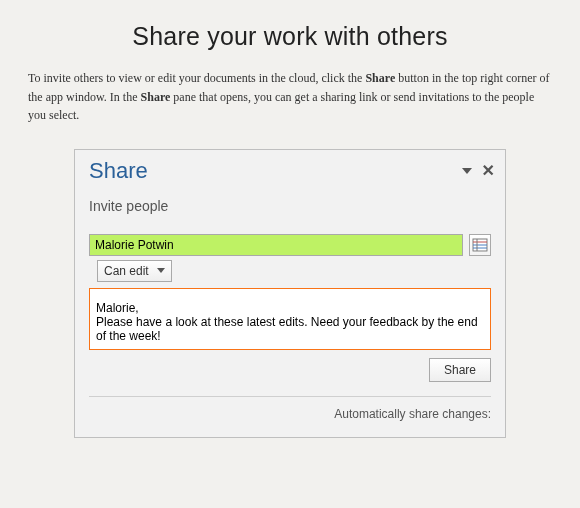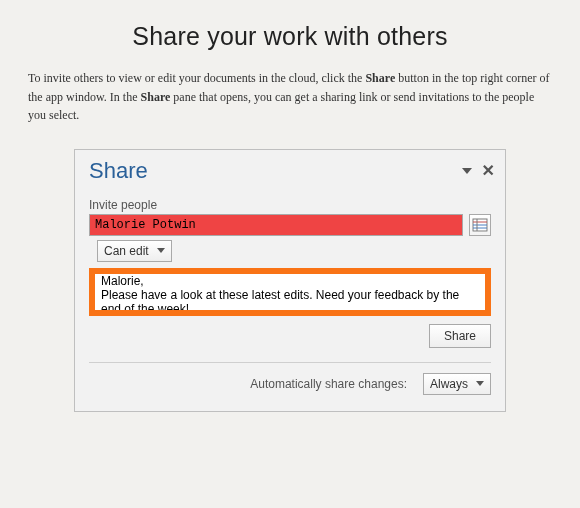--- a/index.html
+++ b/index.html
@@ -64,30 +64,30 @@
   }
   .close-x {
     font-size: 16px;
     line-height: 1;
     font-weight: bold;
     color: #555;
     cursor: pointer;
   }
   .panel-body { padding: 4px 14px 12px 14px; }
   .label {
-    font-size: 12px;
-    color: #555;
-    margin: 4px 0 2px 0;
+    font-size: 14px;
+    color: #555;
+    margin: 4px 0 20px 0;
   }
   .row { display: flex; align-items: center; gap: 6px; }
   .text-input {
     flex: 1;
-    background: #ef4444;
-    border: 1px solid #a9a9a9;
-    font-family: Liberation Mono, monospace;
+    background: #bef264;
+    border: 1px solid #a9a9a9;
+    font-family: Liberation Sans, sans-serif;
     font-size: 12px;
     padding: 3px 5px;
     color: #000;
     height: 22px;
   }
   .ab-icon {
     width: 22px; height: 22px;
     border: 1px solid #a9a9a9;
     background: linear-gradient(#fff,#f3f3f3);
     display: flex; align-items: center; justify-content: center;
@@ -111,26 +111,26 @@
   }
   .dropdown .arrow {
     width: 0; height: 0;
     border-left: 4px solid transparent;
     border-right: 4px solid transparent;
     border-top: 5px solid #555;
   }
   .msg {
     margin-top: 6px;
     background: #fff;
-    border: 6px solid #f97316;
+    border: 1px solid #f97316;
     font-family: Tahoma, sans-serif;
     font-size: 12px;
     color: #000;
-    padding: 0 6px;
-    height: 48px;
+    padding: 12px 6px;
+    height: 62px;
     white-space: pre-line;
     overflow: hidden;
   }
   .share-btn-row {
     display: flex;
     justify-content: flex-end;
     margin-top: 8px;
   }
   .btn {
     background: linear-gradient(#ffffff,#eeeeee);
@@ -196,19 +196,15 @@
       </div>
     </div>
     <div class="msg">Malorie,
 Please have a look at these latest edits. Need your feedback by the end of the week!</div>
     <div class="share-btn-row">
       <button class="btn">Share</button>
     </div>
     <hr class="divider">
     <div class="auto-row">
       <span>Automatically share changes:</span>
-      <div class="dropdown">
-        <span>Always</span>
-        <span class="arrow"></span>
-      </div>
     </div>
   </div>
 </div>
 
 </body></html>

